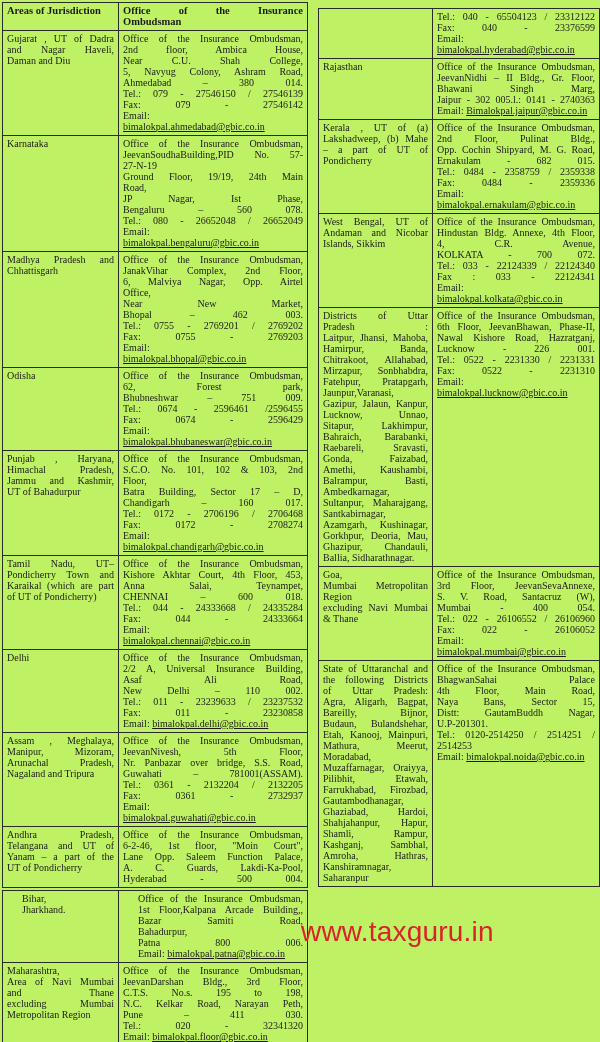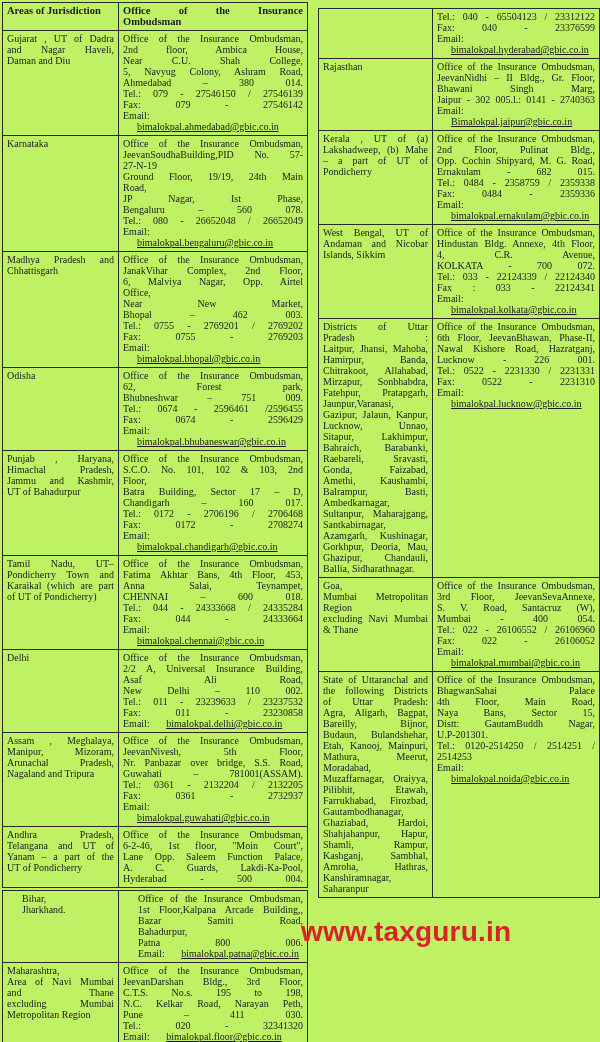--- a/index.html
+++ b/index.html
@@ -13,25 +13,25 @@
   #left-table  { left: 2px;   top: 2px; width: 305px; }
   #right-table { left: 318px; top: 8px; width: 281px; }
   td, th {
     border: 1px solid #2a2a2a; vertical-align: top;
     padding: 2px 4px 3px 4px; font-size: 10px; line-height: 11px;
     font-weight: normal; text-align: left; overflow: hidden;
   }
   thead th { font-weight: bold; font-size: 10.5px; }
   .ln { text-align: justify; text-align-last: justify; }
   .ln.left { text-align: left; text-align-last: auto; }
-  .email { text-decoration: underline; color: inherit; margin-left: 14px; }
+  .email { text-decoration: underline; color: inherit; }
   tr.split > td { border-top: 4px double #2a2a2a; padding-left: 19px; }
   .watermark {
     position: absolute; left: 301px; top: 916px;
-    font-family: "Liberation Sans", sans-serif; font-weight: bold;
+    font-family: "Liberation Sans", sans-serif; font-weight: normal;
     font-size: 28px; letter-spacing: 0.2px; color: #d8232a;
   }
 </style>
 </head>
 <body>
 
 <div class="page">
 
   <table id="left-table">
     <colgroup>
@@ -138,21 +138,21 @@
         </tr>
         <tr>
           <td>
             <div class="ln">Tamil Nadu, UT–</div>
             <div class="ln">Pondicherry Town and</div>
             <div class="ln">Karaikal (which are part</div>
             <div class="ln left">of UT of Pondicherry)</div>
           </td>
           <td>
             <div class="ln">Office of the Insurance Ombudsman,</div>
-            <div class="ln">Fatima Akhtar Bans, 4th Floor, 453,</div>
+            <div class="ln">Kishore Akhtar Court, 4th Floor, 453,</div>
             <div class="ln">Anna Salai, Teynampet,</div>
             <div class="ln">CHENNAI – 600 018.</div>
             <div class="ln">Tel.: 044 - 24333668 / 24335284</div>
             <div class="ln">Fax: 044 - 24333664</div>
             <div class="ln">Email:</div>
             <div class="ln"><span class="email">bimalokpal.chennai@gbic.co.in</span></div>
           </td>
         </tr>
         <tr>
           <td>

